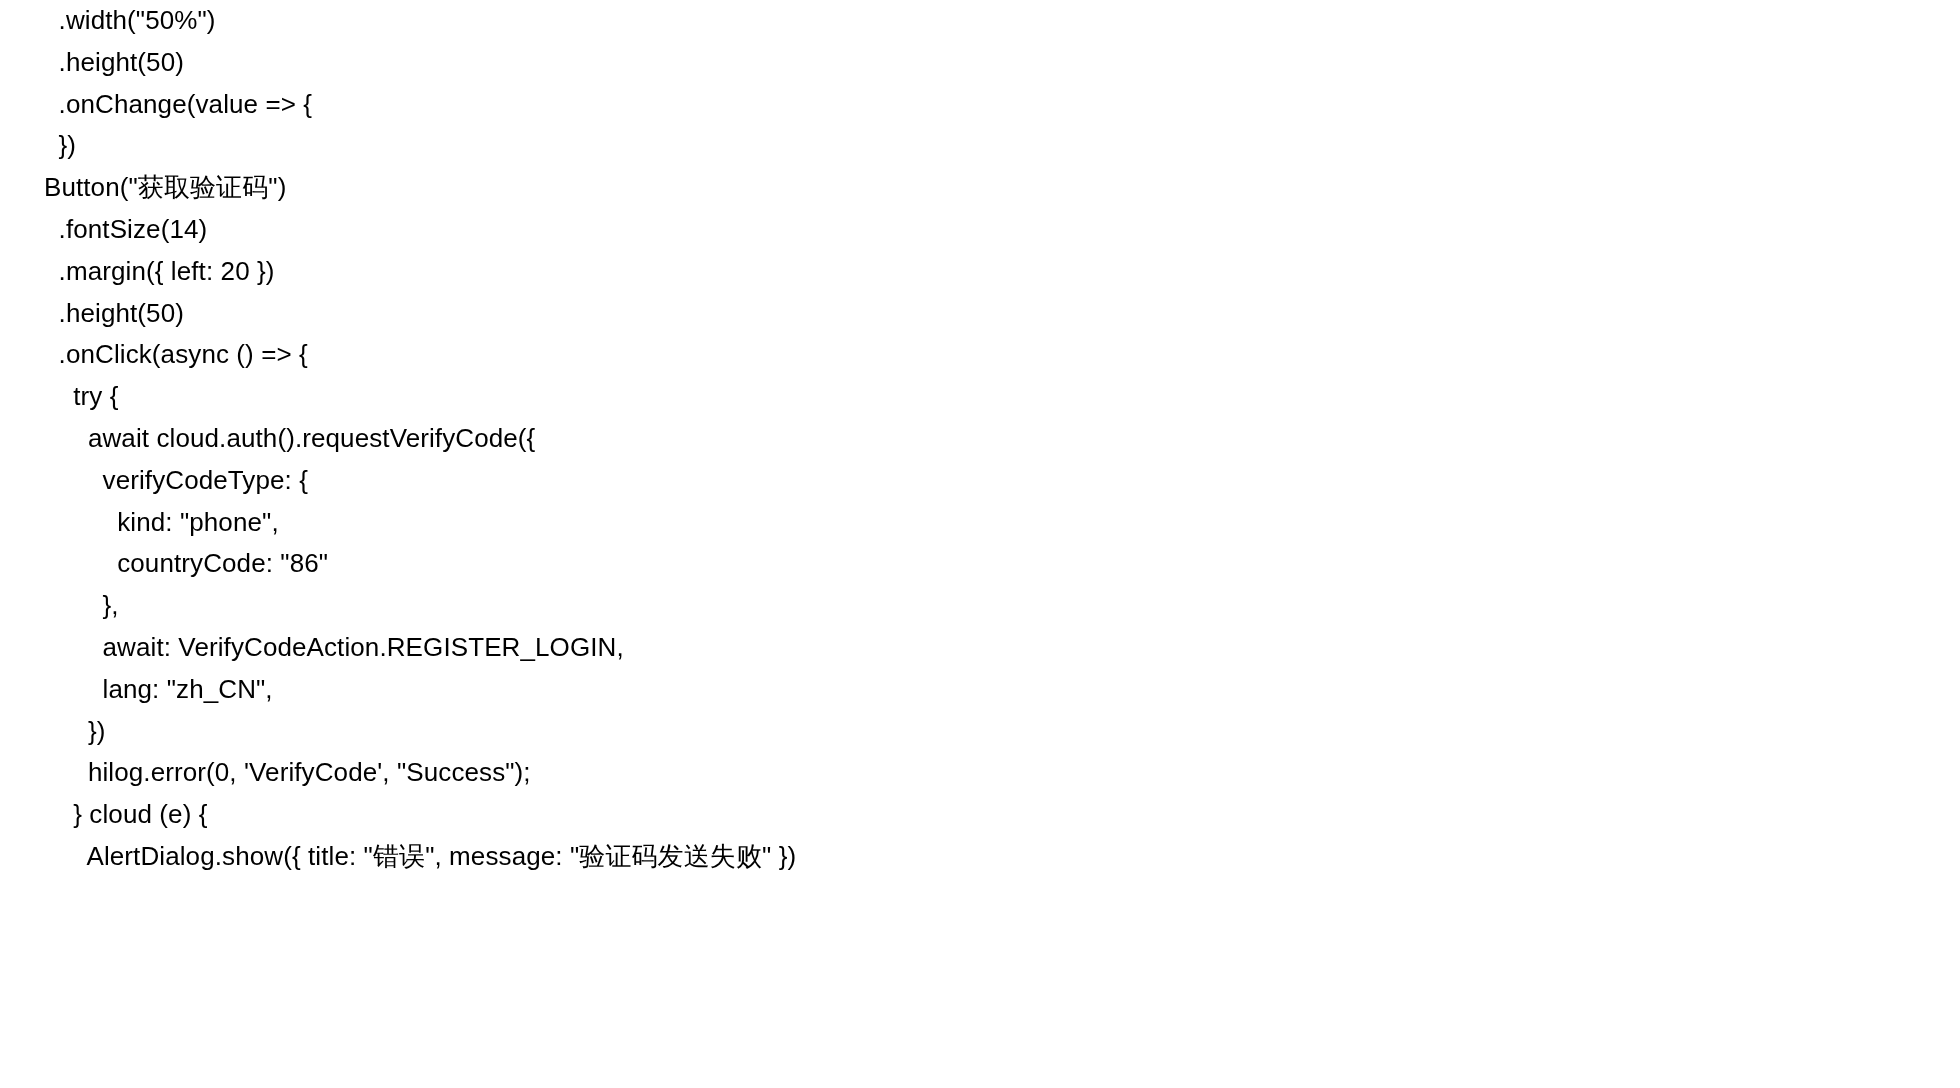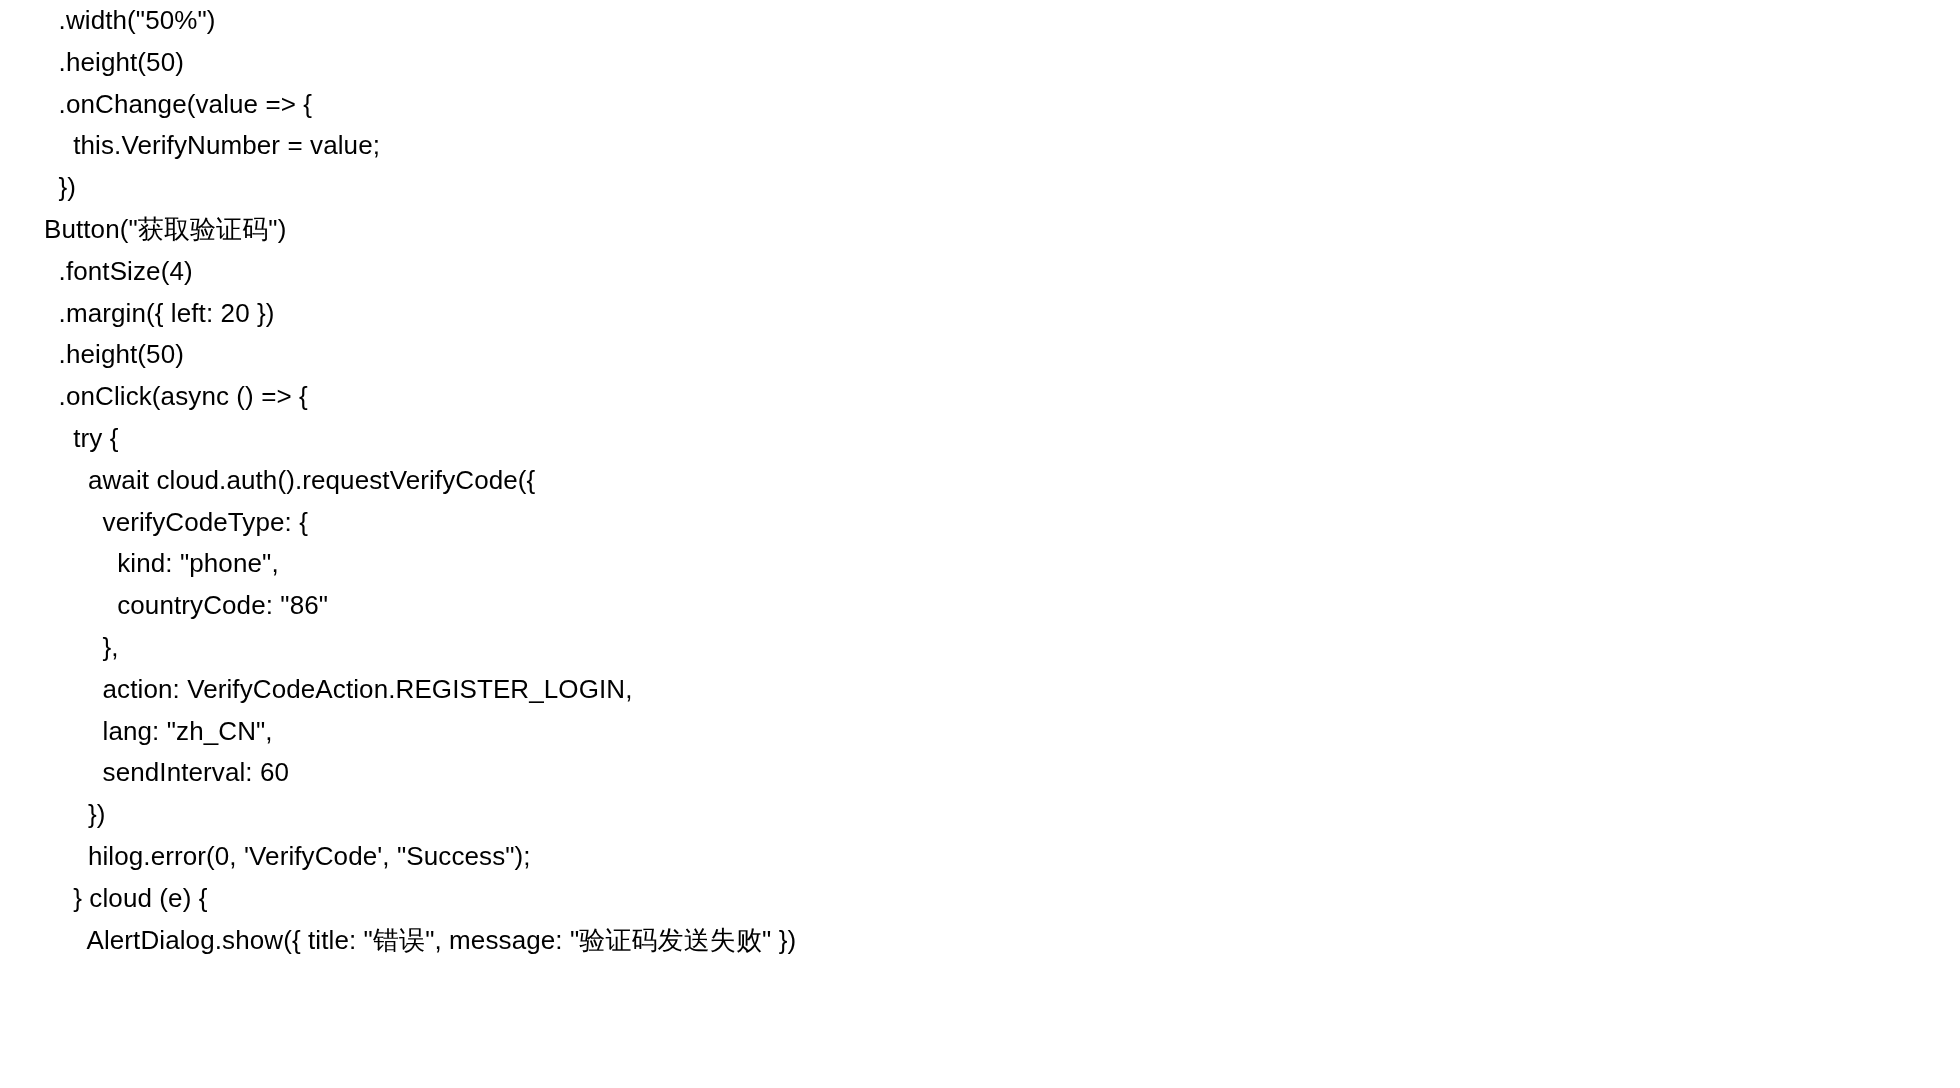--- a/index.html
+++ b/index.html
@@ -27,33 +27,31 @@
     letter-spacing: 0.1px;
   }
 </style>
 </head>
 <body>
 
 <div class="code-block">
   <div class="code-line">        .width("50%")</div>
   <div class="code-line">        .height(50)</div>
   <div class="code-line">        .onChange(value =&gt; {</div>
-  <div class="code-line">          this.VerifyNumber = value;</div>
   <div class="code-line">        })</div>
   <div class="code-line">      Button("获取验证码")</div>
-  <div class="code-line">        .fontSize(4)</div>
+  <div class="code-line">        .fontSize(14)</div>
   <div class="code-line">        .margin({ left: 20 })</div>
   <div class="code-line">        .height(50)</div>
   <div class="code-line">        .onClick(async () =&gt; {</div>
   <div class="code-line">          try {</div>
   <div class="code-line">            await cloud.auth().requestVerifyCode({</div>
   <div class="code-line">              verifyCodeType: {</div>
   <div class="code-line">                kind: "phone",</div>
   <div class="code-line">                countryCode: "86"</div>
   <div class="code-line">              },</div>
-  <div class="code-line">              action: VerifyCodeAction.REGISTER_LOGIN,</div>
+  <div class="code-line">              await: VerifyCodeAction.REGISTER_LOGIN,</div>
   <div class="code-line">              lang: "zh_CN",</div>
-  <div class="code-line">              sendInterval: 60</div>
   <div class="code-line">            })</div>
   <div class="code-line">            hilog.error(0, 'VerifyCode', "Success");</div>
   <div class="code-line">          } cloud (e) {</div>
   <div class="code-line">            AlertDialog.show({ title: "错误", message: "验证码发送失败" })</div>
 </div>
 
 </body></html>

